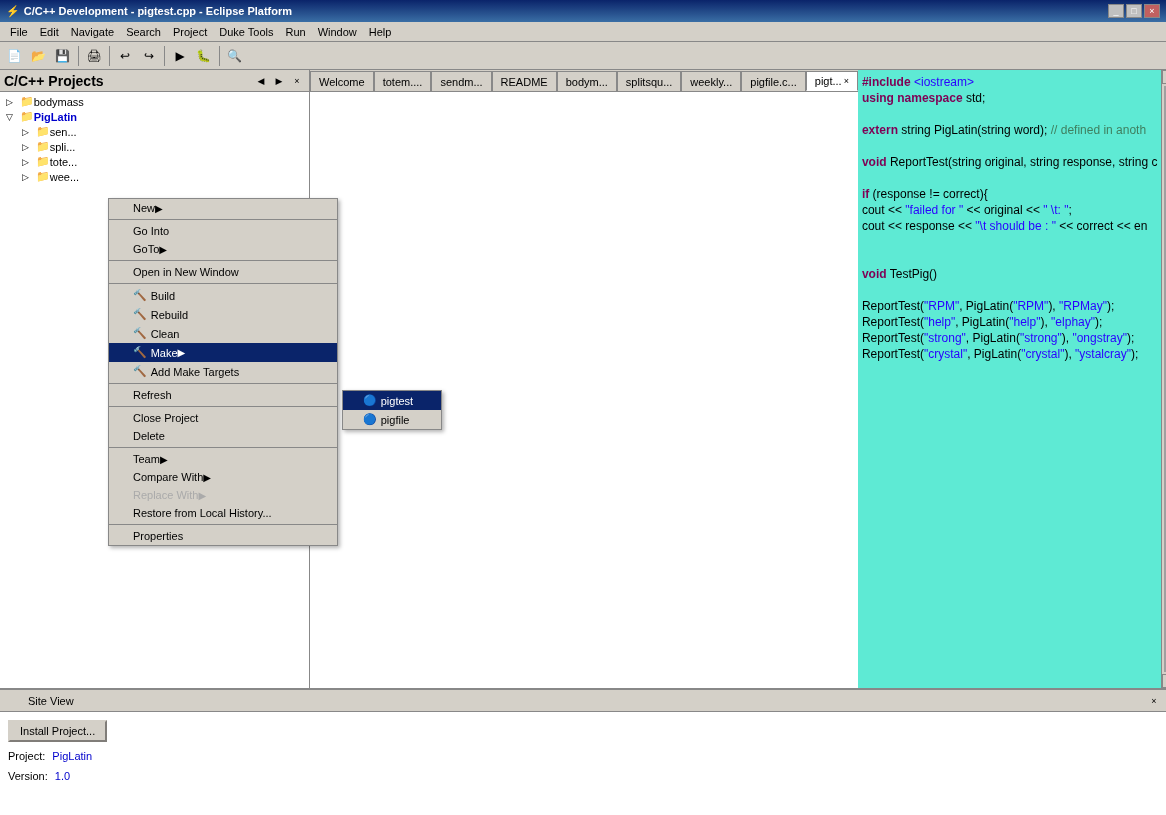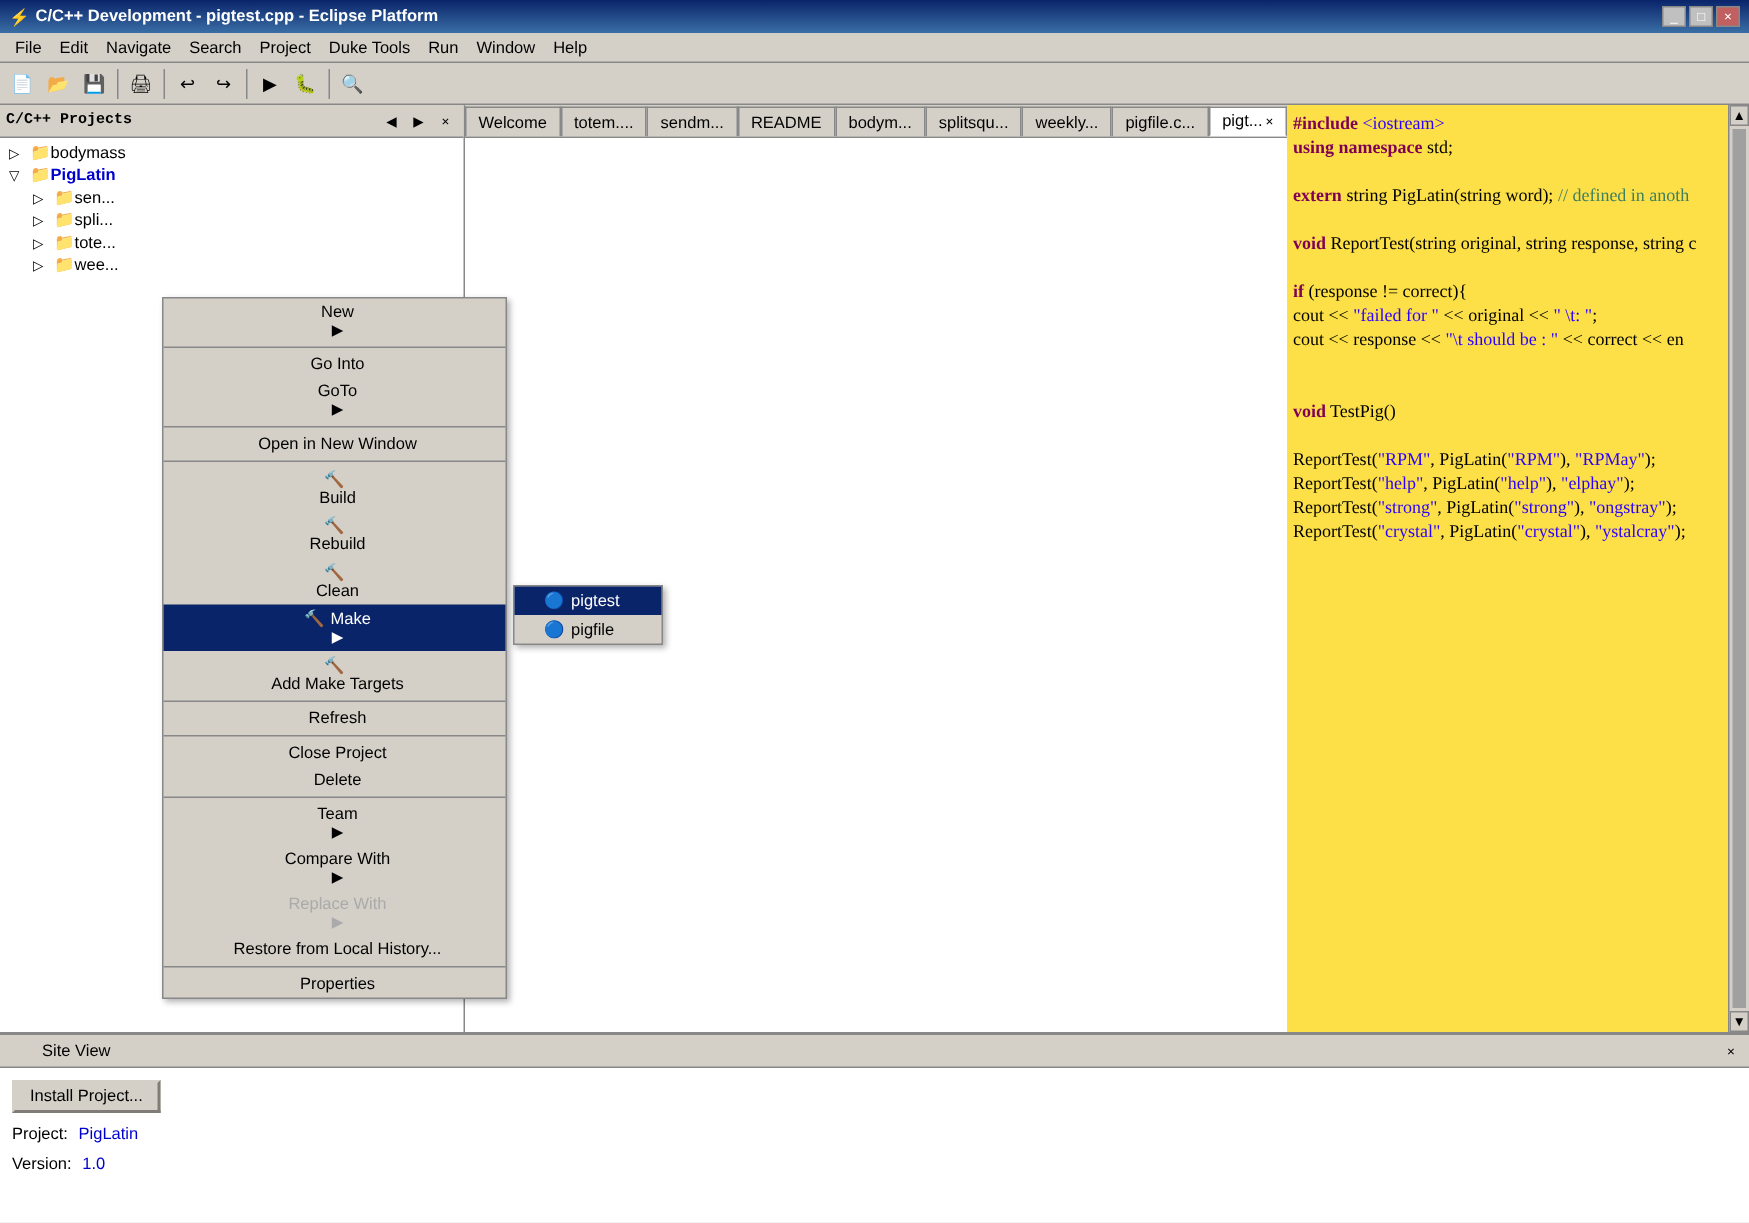--- a/index.html
+++ b/index.html
@@ -74,21 +74,21 @@
 
     .panel-header {
       background: #d4d0c8;
       border-bottom: 1px solid #888;
       display: flex;
       align-items: center;
       justify-content: space-between;
       height: 22px;
       padding: 0 4px;
     }
-    .panel-title { font-size: 10px; font-weight: bold; font-family: Liberation Mono, monospace; }
+    .panel-title { font-size: 14px; font-weight: bold; }
 
     .tree-area {
       flex: 1;
       overflow: hidden;
       padding: 2px;
       font-size: 11px;
     }
     .tree-item {
       display: flex;
       align-items: center;
@@ -110,21 +110,20 @@
       min-width: 230px;
       font-size: 11px;
     }
     .ctx-item {
       padding: 3px 20px 3px 24px;
       cursor: pointer;
       display: flex;
       align-items: center;
       justify-content: flex-start;
       white-space: nowrap;
-      flex-direction: column;
     }
     .ctx-item.selected-item { background: #0a246a; color: white; }
     .ctx-item.disabled { color: #aaa; }
     .ctx-separator { height: 1px; background: #888; margin: 2px 0; }
     .ctx-item .submenu-arrow { font-size: 10px; }
 
     
     .submenu {
       position: absolute;
       left: 342px;
@@ -176,23 +175,23 @@
     }
     .tab.active {
       background: white;
       border-bottom: 1px solid white;
       z-index: 1;
     }
     .tab-close { font-size: 9px; cursor: pointer; }
 
     .code-area {
       flex: 1;
-      background: #fde047;
+      background: #5eead4;
       overflow: hidden;
-      font-family: Liberation Serif, serif;
+      font-family: Liberation Sans, sans-serif;
       font-size: 12px;
       padding: 4px;
       position: relative;
     }
     .code-line { line-height: 16px; white-space: nowrap; }
     .kw { color: #7f0055; font-weight: bold; }
     .str { color: #2a00ff; }
     .comment { color: #3f7f5f; }
 
     .scrollbar-v {

